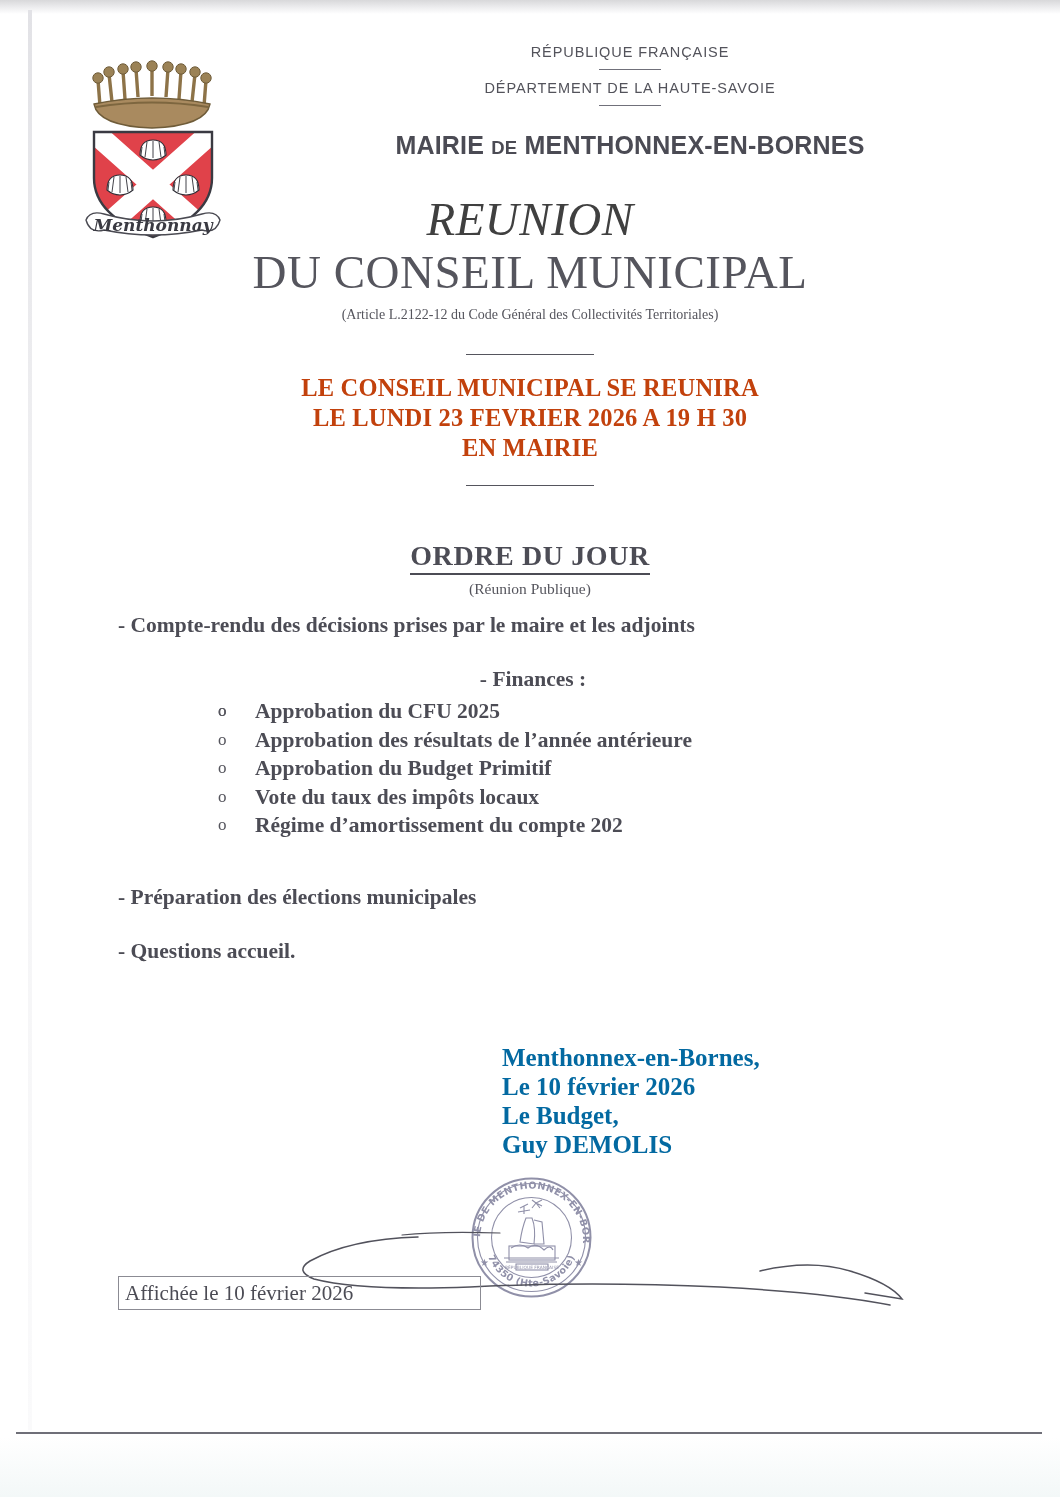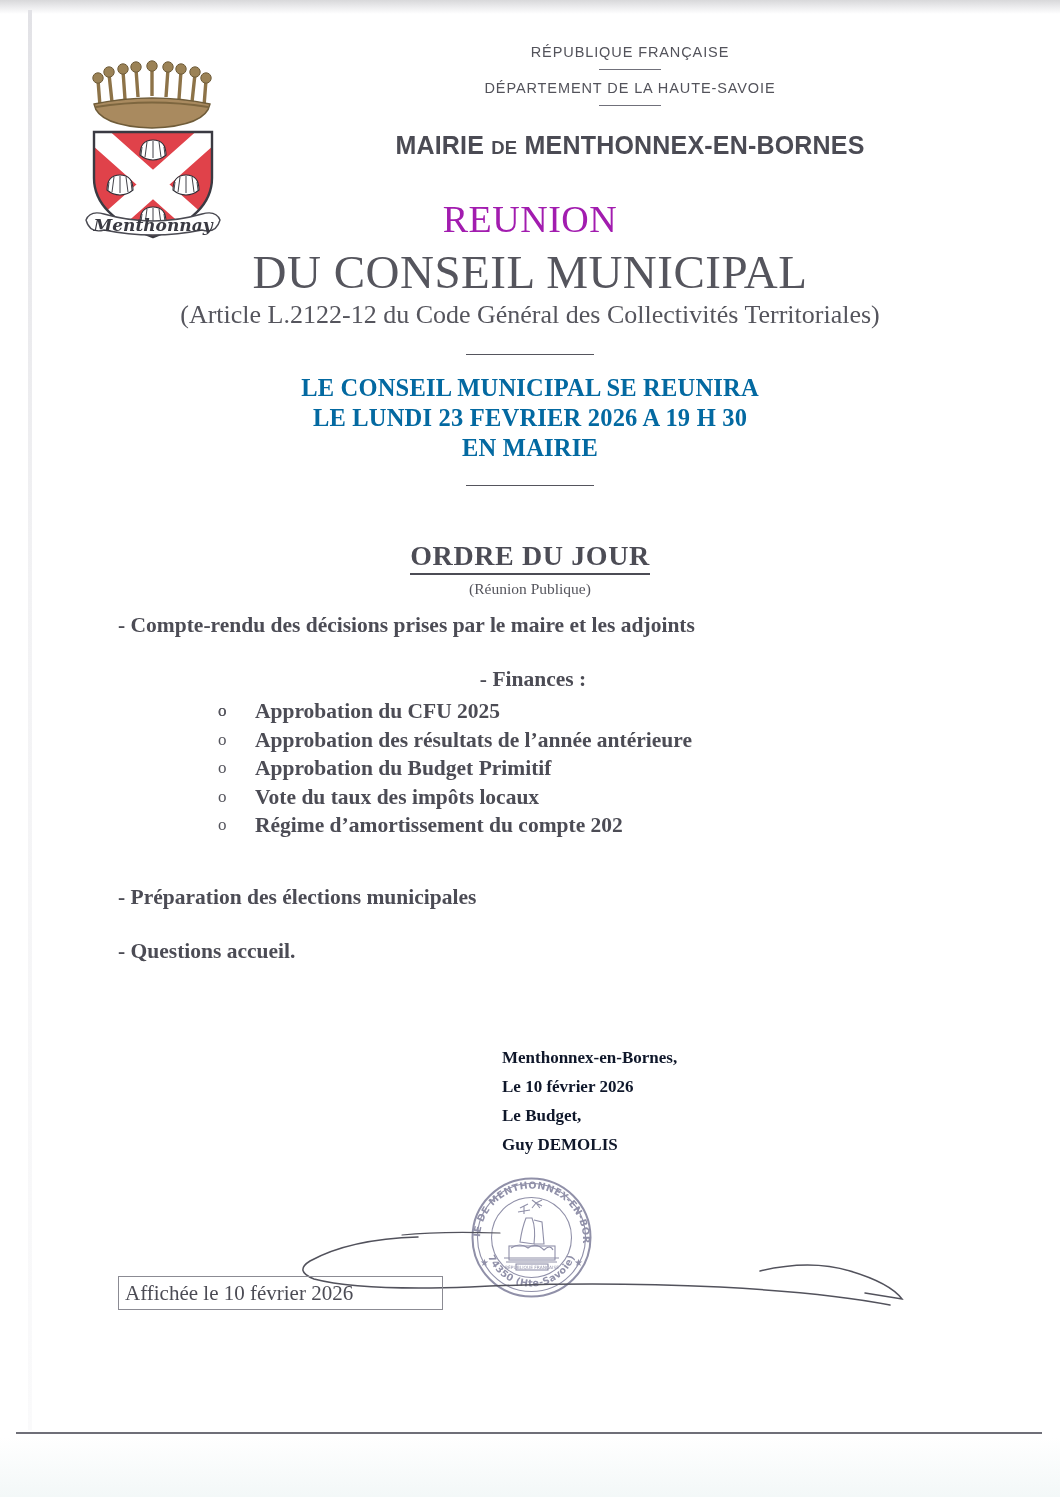--- a/index.html
+++ b/index.html
@@ -88,33 +88,34 @@
 
   
   .title-block {
     position: absolute;
     left: 130px;
     top: 193px;
     width: 800px;
     text-align: center;
   }
   .title-1 {
-    font-size: 38px;
+    font-size: 47px;
     line-height: 52px;
-    color: #a21caf;
+    color: #404040;
     letter-spacing: 0.5px;
+    font-style: italic;
   }
   .title-2 {
     font-size: 47px;
     line-height: 54px;
     color: #55555d;
     letter-spacing: 0.5px;
   }
   .title-sub {
-    font-size: 26px;
+    font-size: 14px;
     line-height: 26px;
     color: #55555d;
     margin-top: 3px;
   }
   .rule-med {
     width: 128px;
     height: 1.4px;
     background: #55555d;
     margin: 26px auto 0 auto;
   }
@@ -122,21 +123,21 @@
   
   .convocation {
     position: absolute;
     left: 130px;
     top: 373px;
     width: 800px;
     text-align: center;
     font-weight: bold;
     font-size: 24.5px;
     line-height: 30px;
-    color: #0369a1;
+    color: #c2410c;
     letter-spacing: 0.2px;
   }
   .rule-med2 {
     width: 128px;
     height: 1.4px;
     background: #55555d;
     margin: 22px auto 0 auto;
   }
 
   
@@ -211,23 +212,23 @@
     text-align: justify;
     text-align-last: left;
   }
 
   
   .sign-block {
     position: absolute;
     left: 502px;
     top: 1043px;
     font-weight: bold;
-    font-size: 17px;
+    font-size: 25px;
     line-height: 29px;
-    color: #0f172a;
+    color: #0369a1;
   }
 
   
   .stamp {
     position: absolute;
     left: 464px;
     top: 1170px;
     width: 135px;
     height: 135px;
     opacity: 0.75;
@@ -240,21 +241,21 @@
     top: 1225px;
     width: 620px;
     height: 110px;
   }
 
   
   .affiche-box {
     position: absolute;
     left: 118px;
     top: 1276px;
-    width: 325px;
+    width: 363px;
     height: 34px;
     border: 1px solid #8b8b93;
     box-sizing: border-box;
     display: flex;
     align-items: center;
     padding-left: 6px;
   }
   .affiche-text {
     font-size: 21px;
     color: #4c4c55;

